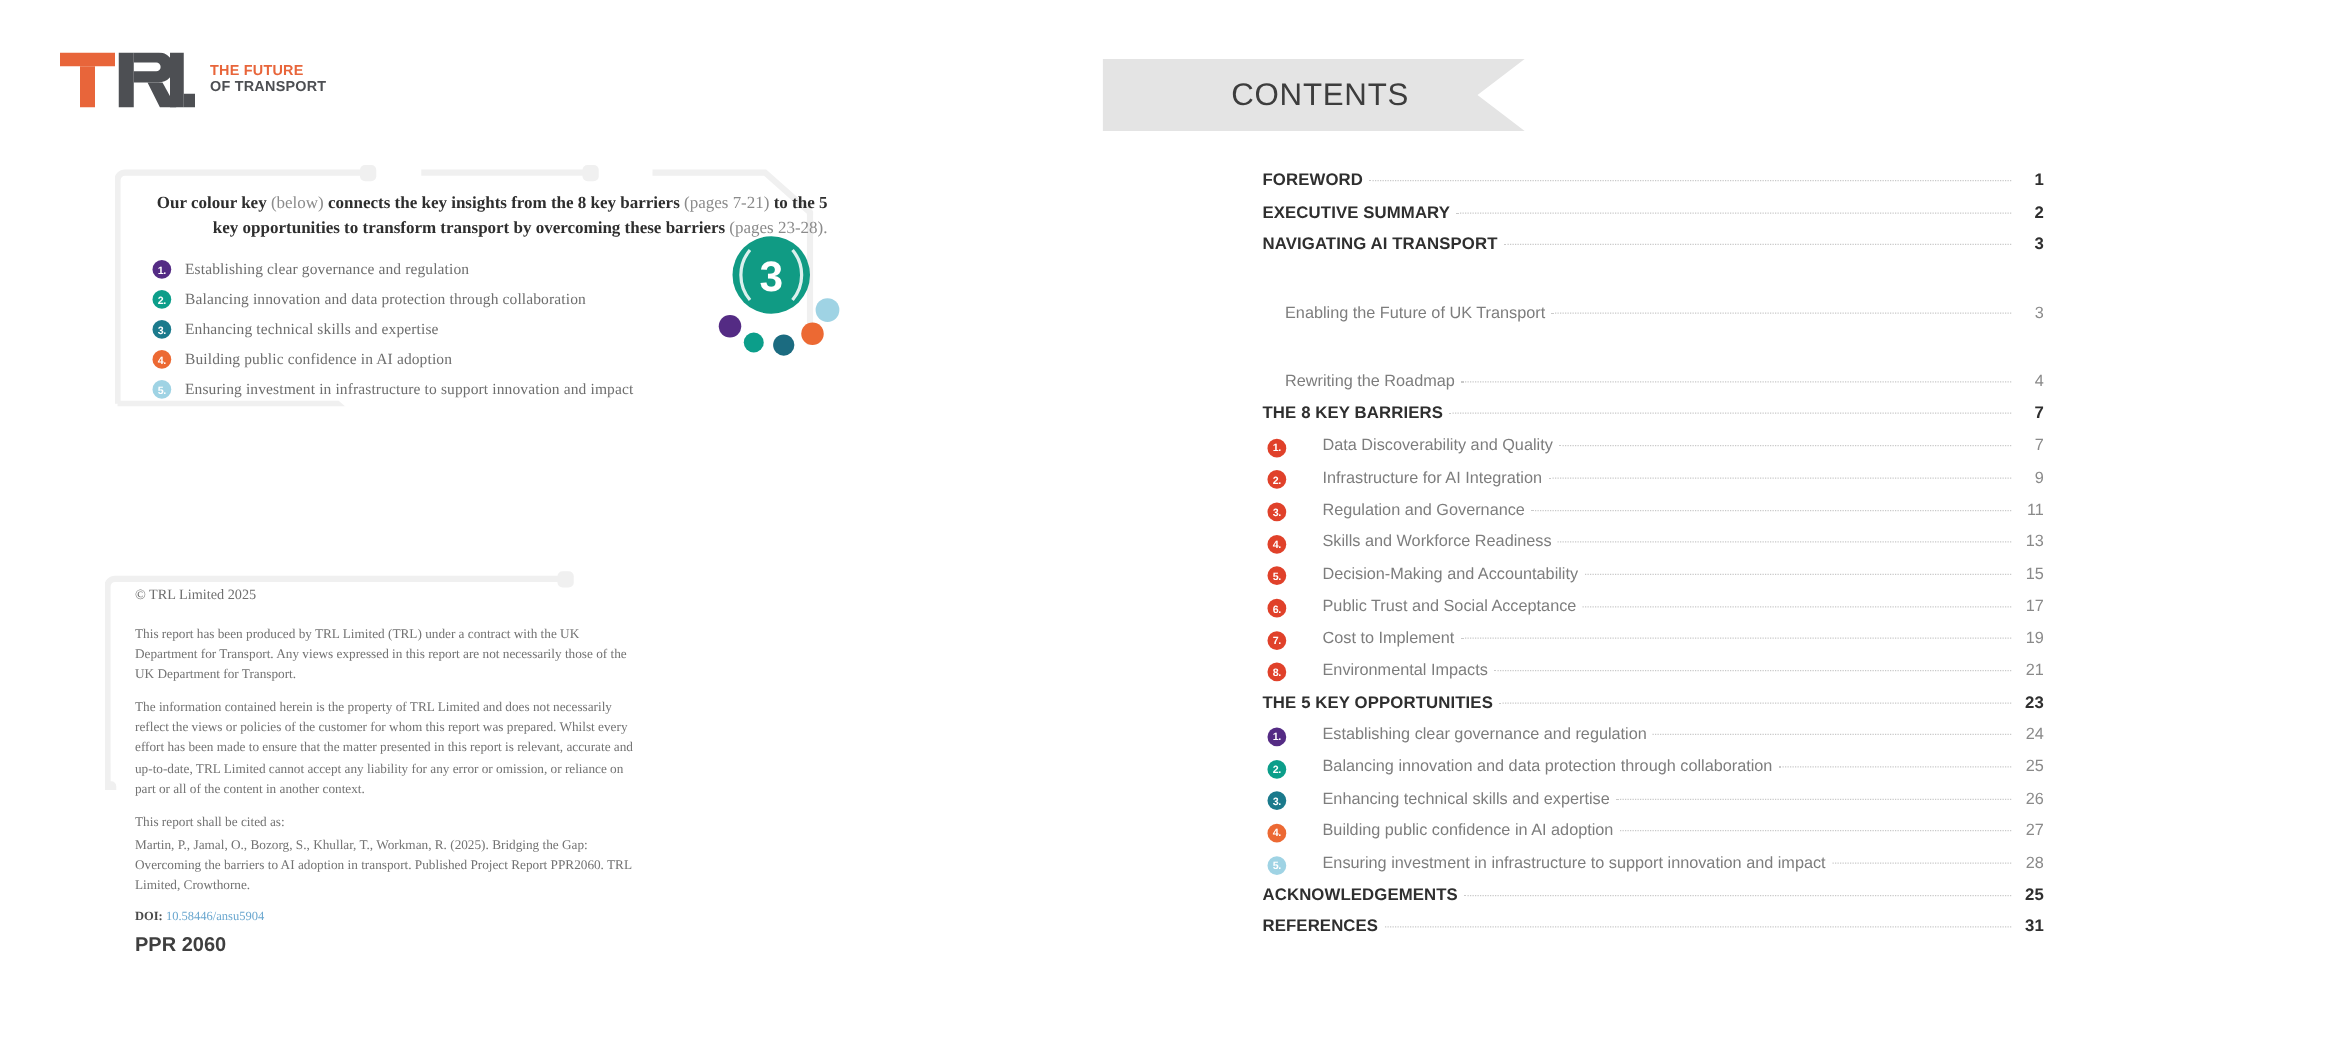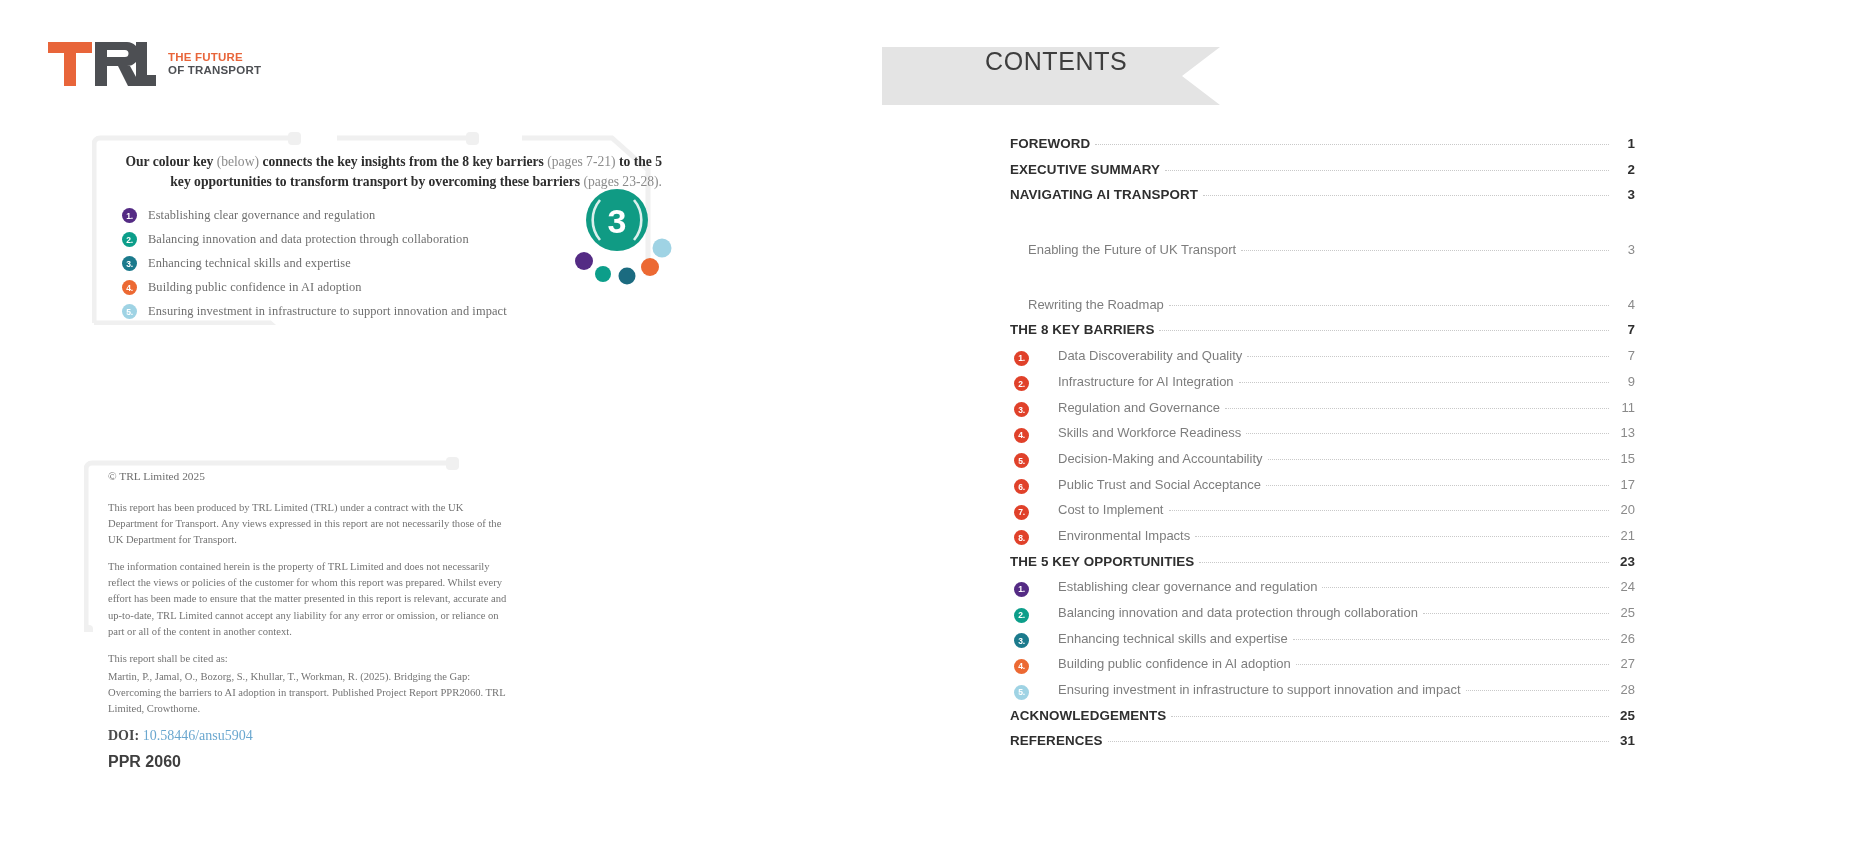--- a/index.html
+++ b/index.html
@@ -51,34 +51,34 @@
   .circle-graphic { position: absolute; left: 470px; top: 56px; width: 110px; height: 105px; }
 
   
   .legalbox { position: absolute; left: 84px; top: 447px; width: 460px; height: 185px; }
   .legal { position: absolute; left: 24px; top: 23px; width: 400px;
            font-family: "Liberation Serif", serif; color: #737373; }
   .legal .copy { font-size: 11.4px; margin-bottom: 18px; color: #6f6f6f; }
   .legal p { font-size: 10.6px; line-height: 1.52; margin-bottom: 11px; }
   .legal .cite-lead { font-size: 10.6px; line-height: 1.52; margin-bottom: 2px; }
   .legal .cite { font-size: 10.6px; line-height: 1.52; margin-bottom: 11px; }
-  .legal .doi { font-size: 14px; margin-bottom: 9px; }
+  .legal .doi { font-size: 10px; margin-bottom: 9px; }
   .legal .doi b { color: #4a4a4a; font-weight: 700; }
   .legal .doi a { color: #6aa7cf; text-decoration: none; }
   .legal .ppr { font-size: 16px; font-weight: 700; color: #3f3f3f;
                 font-family: Liberation Sans, sans-serif; }
 
   
   .right-col { position: absolute; left: 900px; top: 0; width: 971px; height: 851px; }
 
   .contents-banner {
     position: absolute; left: -18px; top: 47px; width: 338px; height: 58px;
     background: #e4e4e4;
     clip-path: polygon(0 0, 100% 0, calc(100% - 38px) 50%, 100% 100%, 0 100%);
-    display: flex; align-items: flex-start;
+    display: flex; align-items: center;
   }
   .contents-banner span {
     margin-left: 103px; font-size: 25px; color: #3d3d3d;
     letter-spacing: .6px; font-weight: 400;
   }
 
   .toc { position: absolute; left: 110px; top: 136px; width: 625px; }
 
   .toc-row { display: flex; align-items: baseline; height: 25.7px; }
   .toc-row .lbl { white-space: nowrap; }
@@ -295,21 +295,21 @@
           <span class="lbl">Public Trust and Social Acceptance</span>
           <span class="leader"></span>
           <span class="pg">17</span>
         </div>
         <div class="toc-row numbered">
           <span class="dotwrap">
             <span class="toc-num" style="background:#e0412a">7.</span>
           </span>
           <span class="lbl">Cost to Implement</span>
           <span class="leader"></span>
-          <span class="pg">20</span>
+          <span class="pg">19</span>
         </div>
         <div class="toc-row numbered">
           <span class="dotwrap">
             <span class="toc-num" style="background:#e0412a">8.</span>
           </span>
           <span class="lbl">Environmental Impacts</span>
           <span class="leader"></span>
           <span class="pg">21</span>
         </div>
         <div class="toc-row main">

